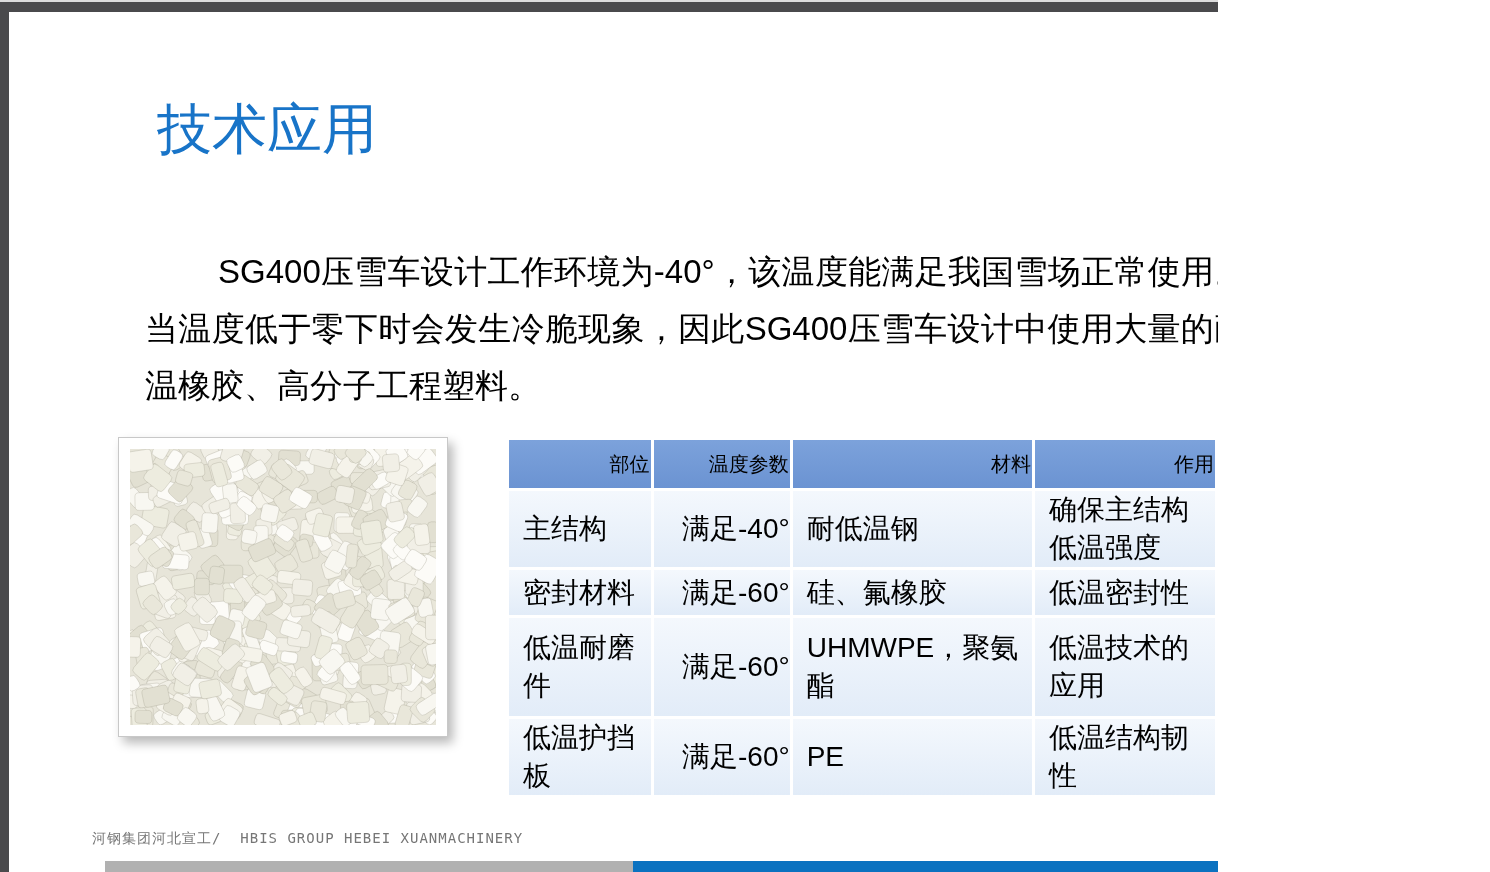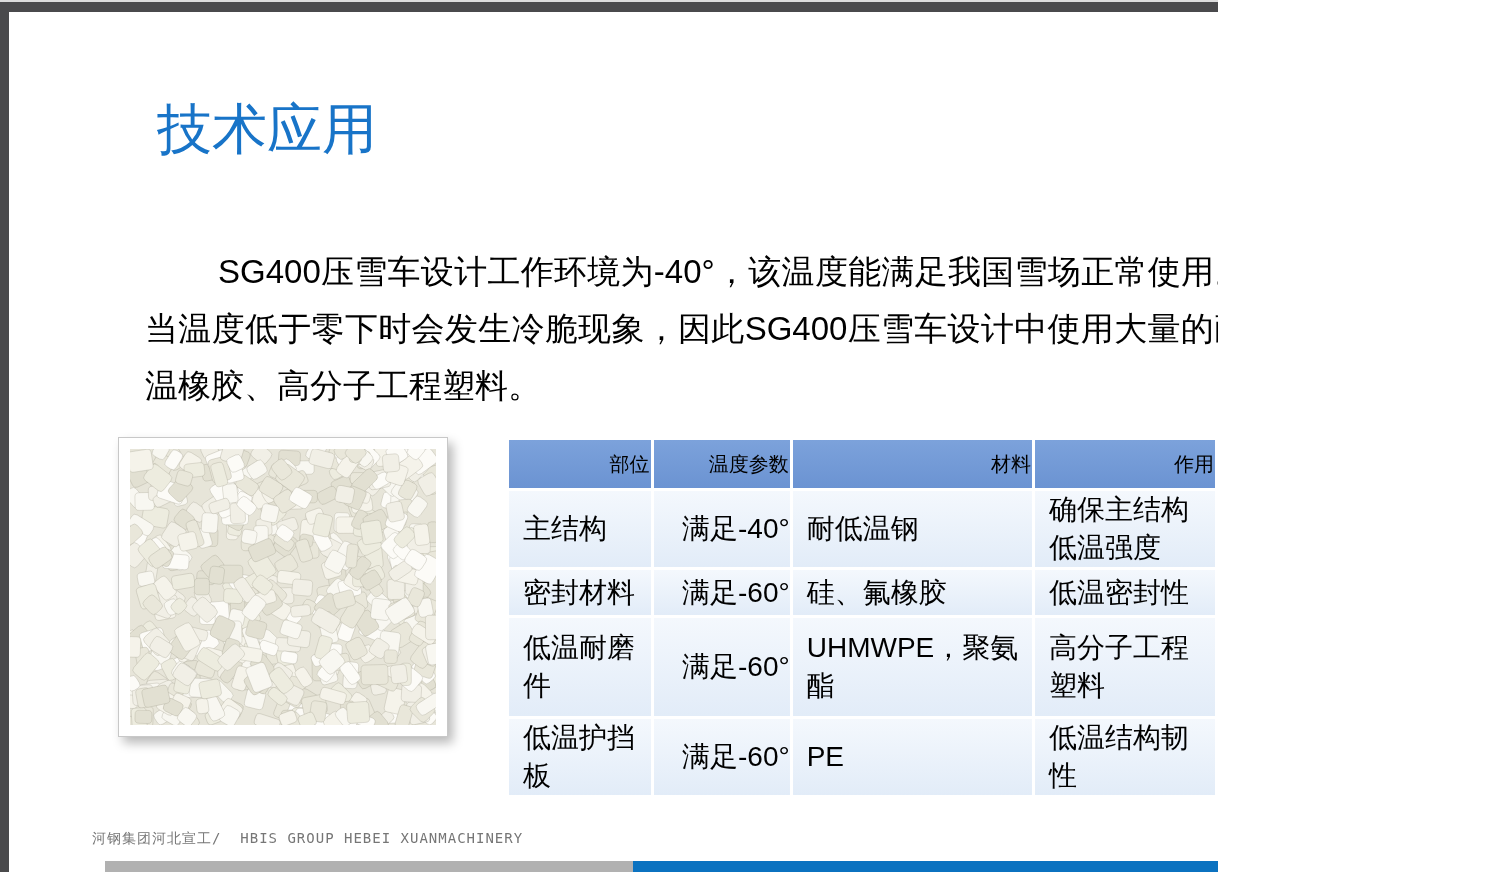--- a/index.html
+++ b/index.html
@@ -568,21 +568,21 @@
       <tr class="r2">
         <td>密封材料</td>
         <td class="center">满足-60°</td>
         <td>硅、氟橡胶</td>
         <td>低温密封性</td>
       </tr>
       <tr class="r3">
         <td>低温耐磨件</td>
         <td class="center">满足-60°</td>
         <td>UHMWPE，聚氨酯</td>
-        <td>高分子工程塑料</td>
+        <td>低温技术的应用</td>
       </tr>
       <tr class="r4">
         <td>低温护挡板</td>
         <td class="center">满足-60°</td>
         <td>PE</td>
         <td>低温结构韧性</td>
       </tr>
     </tbody>
   </table>
 

